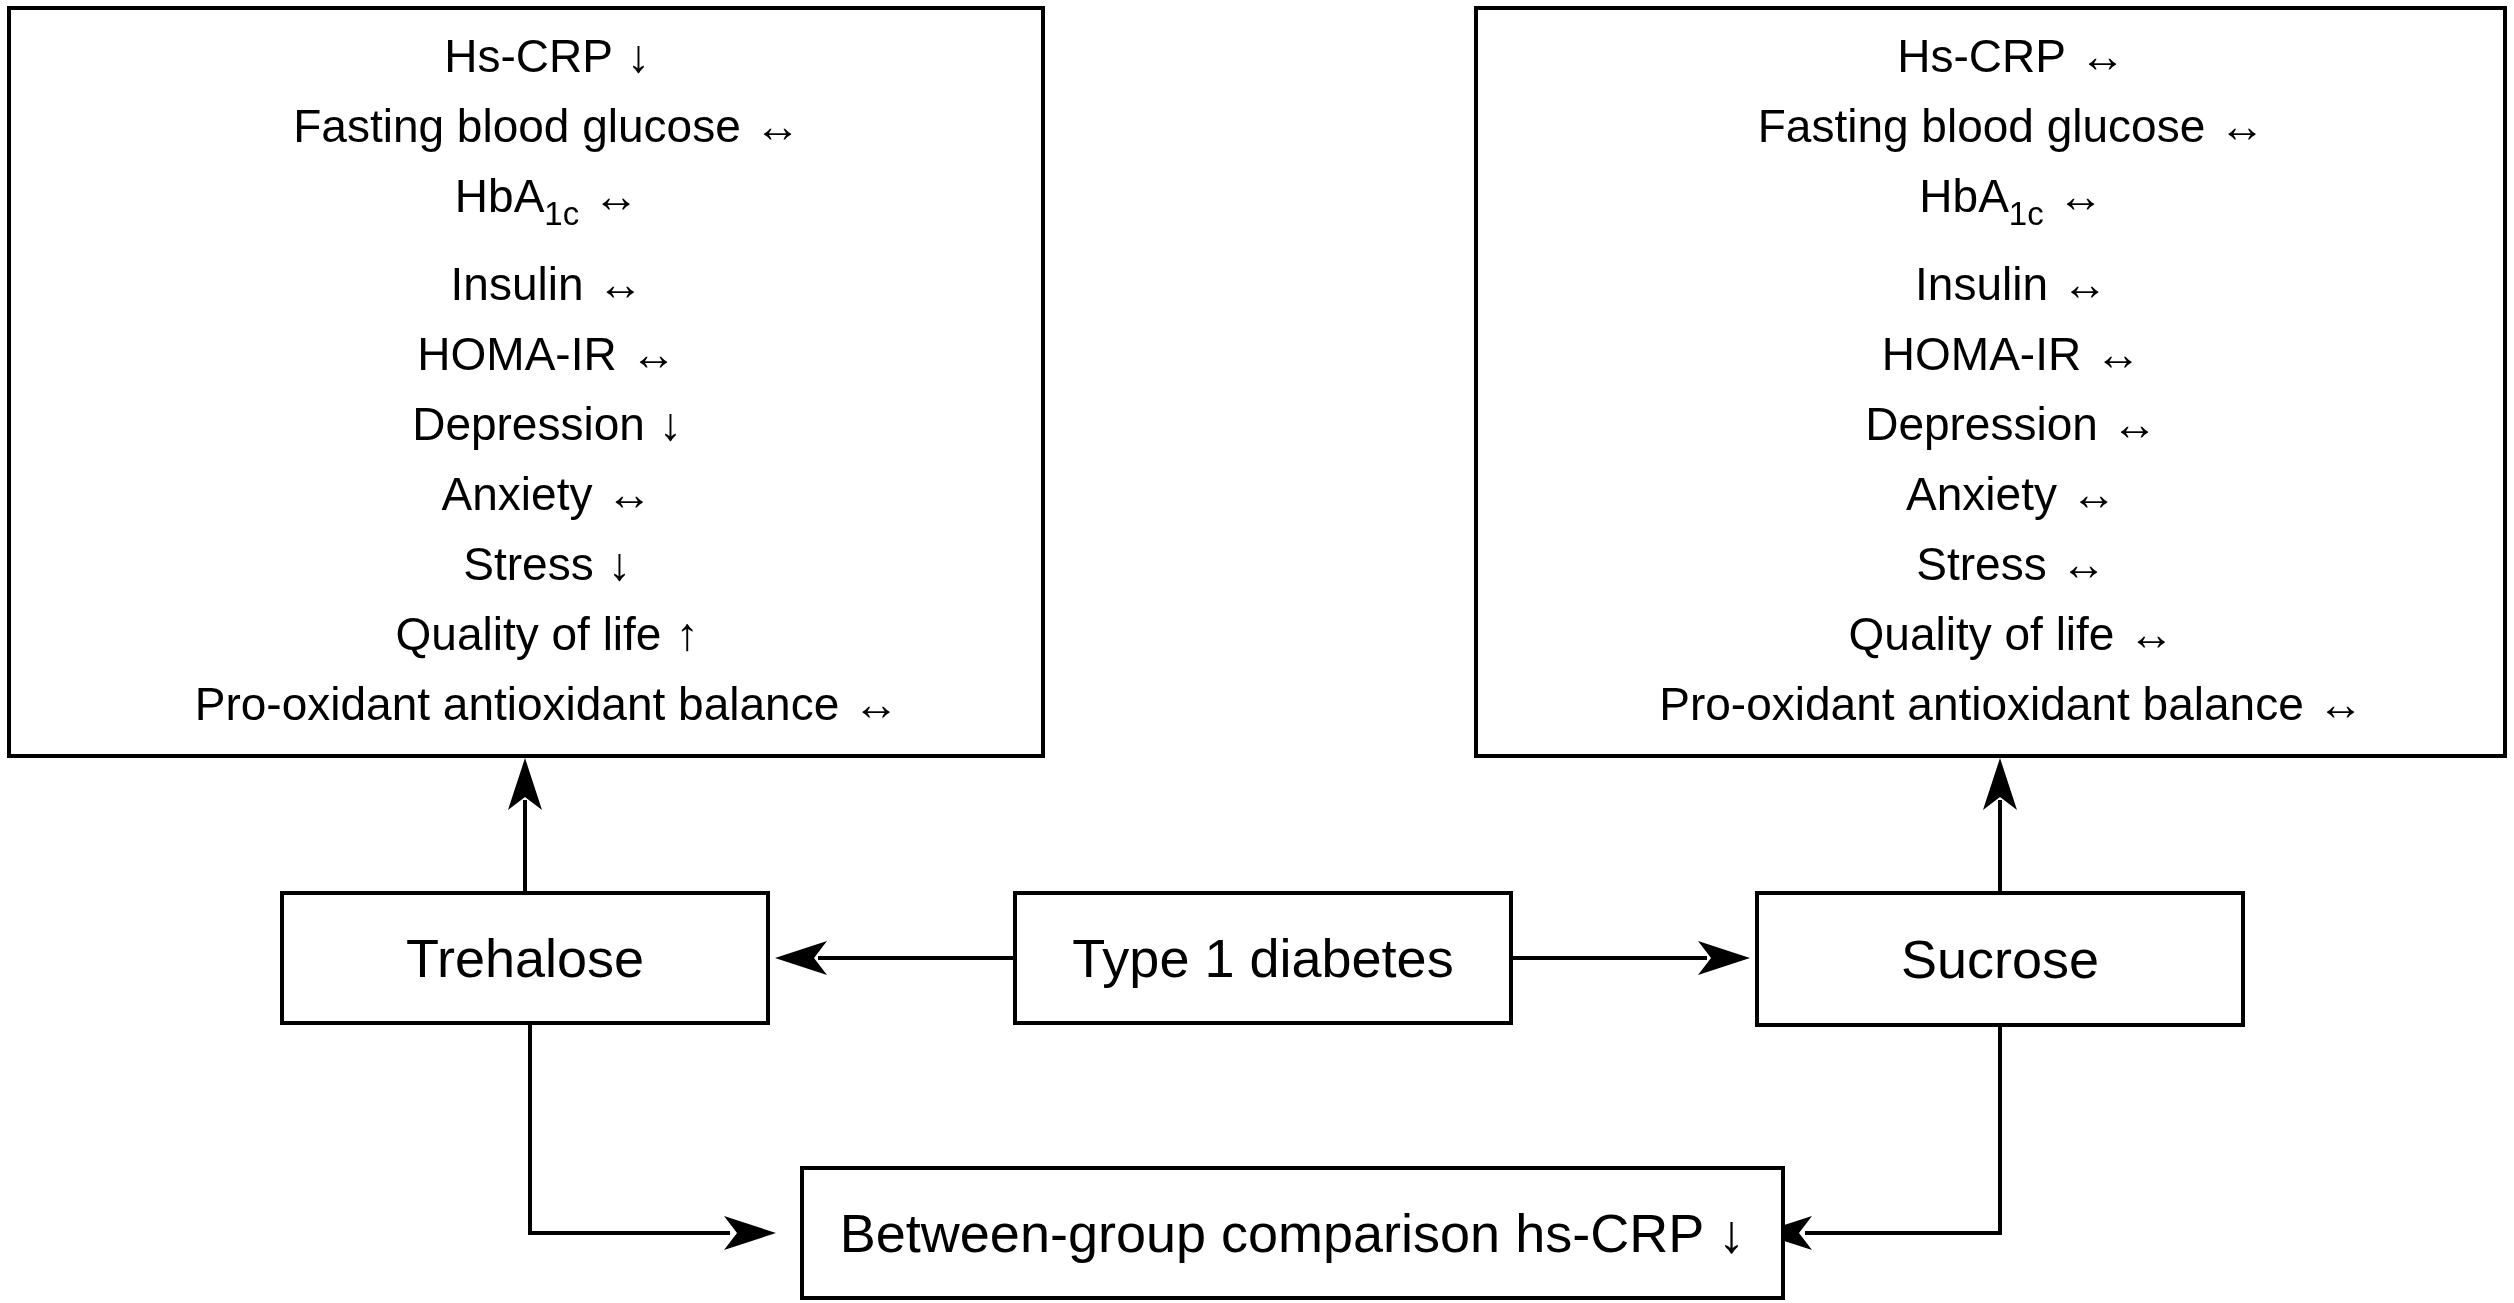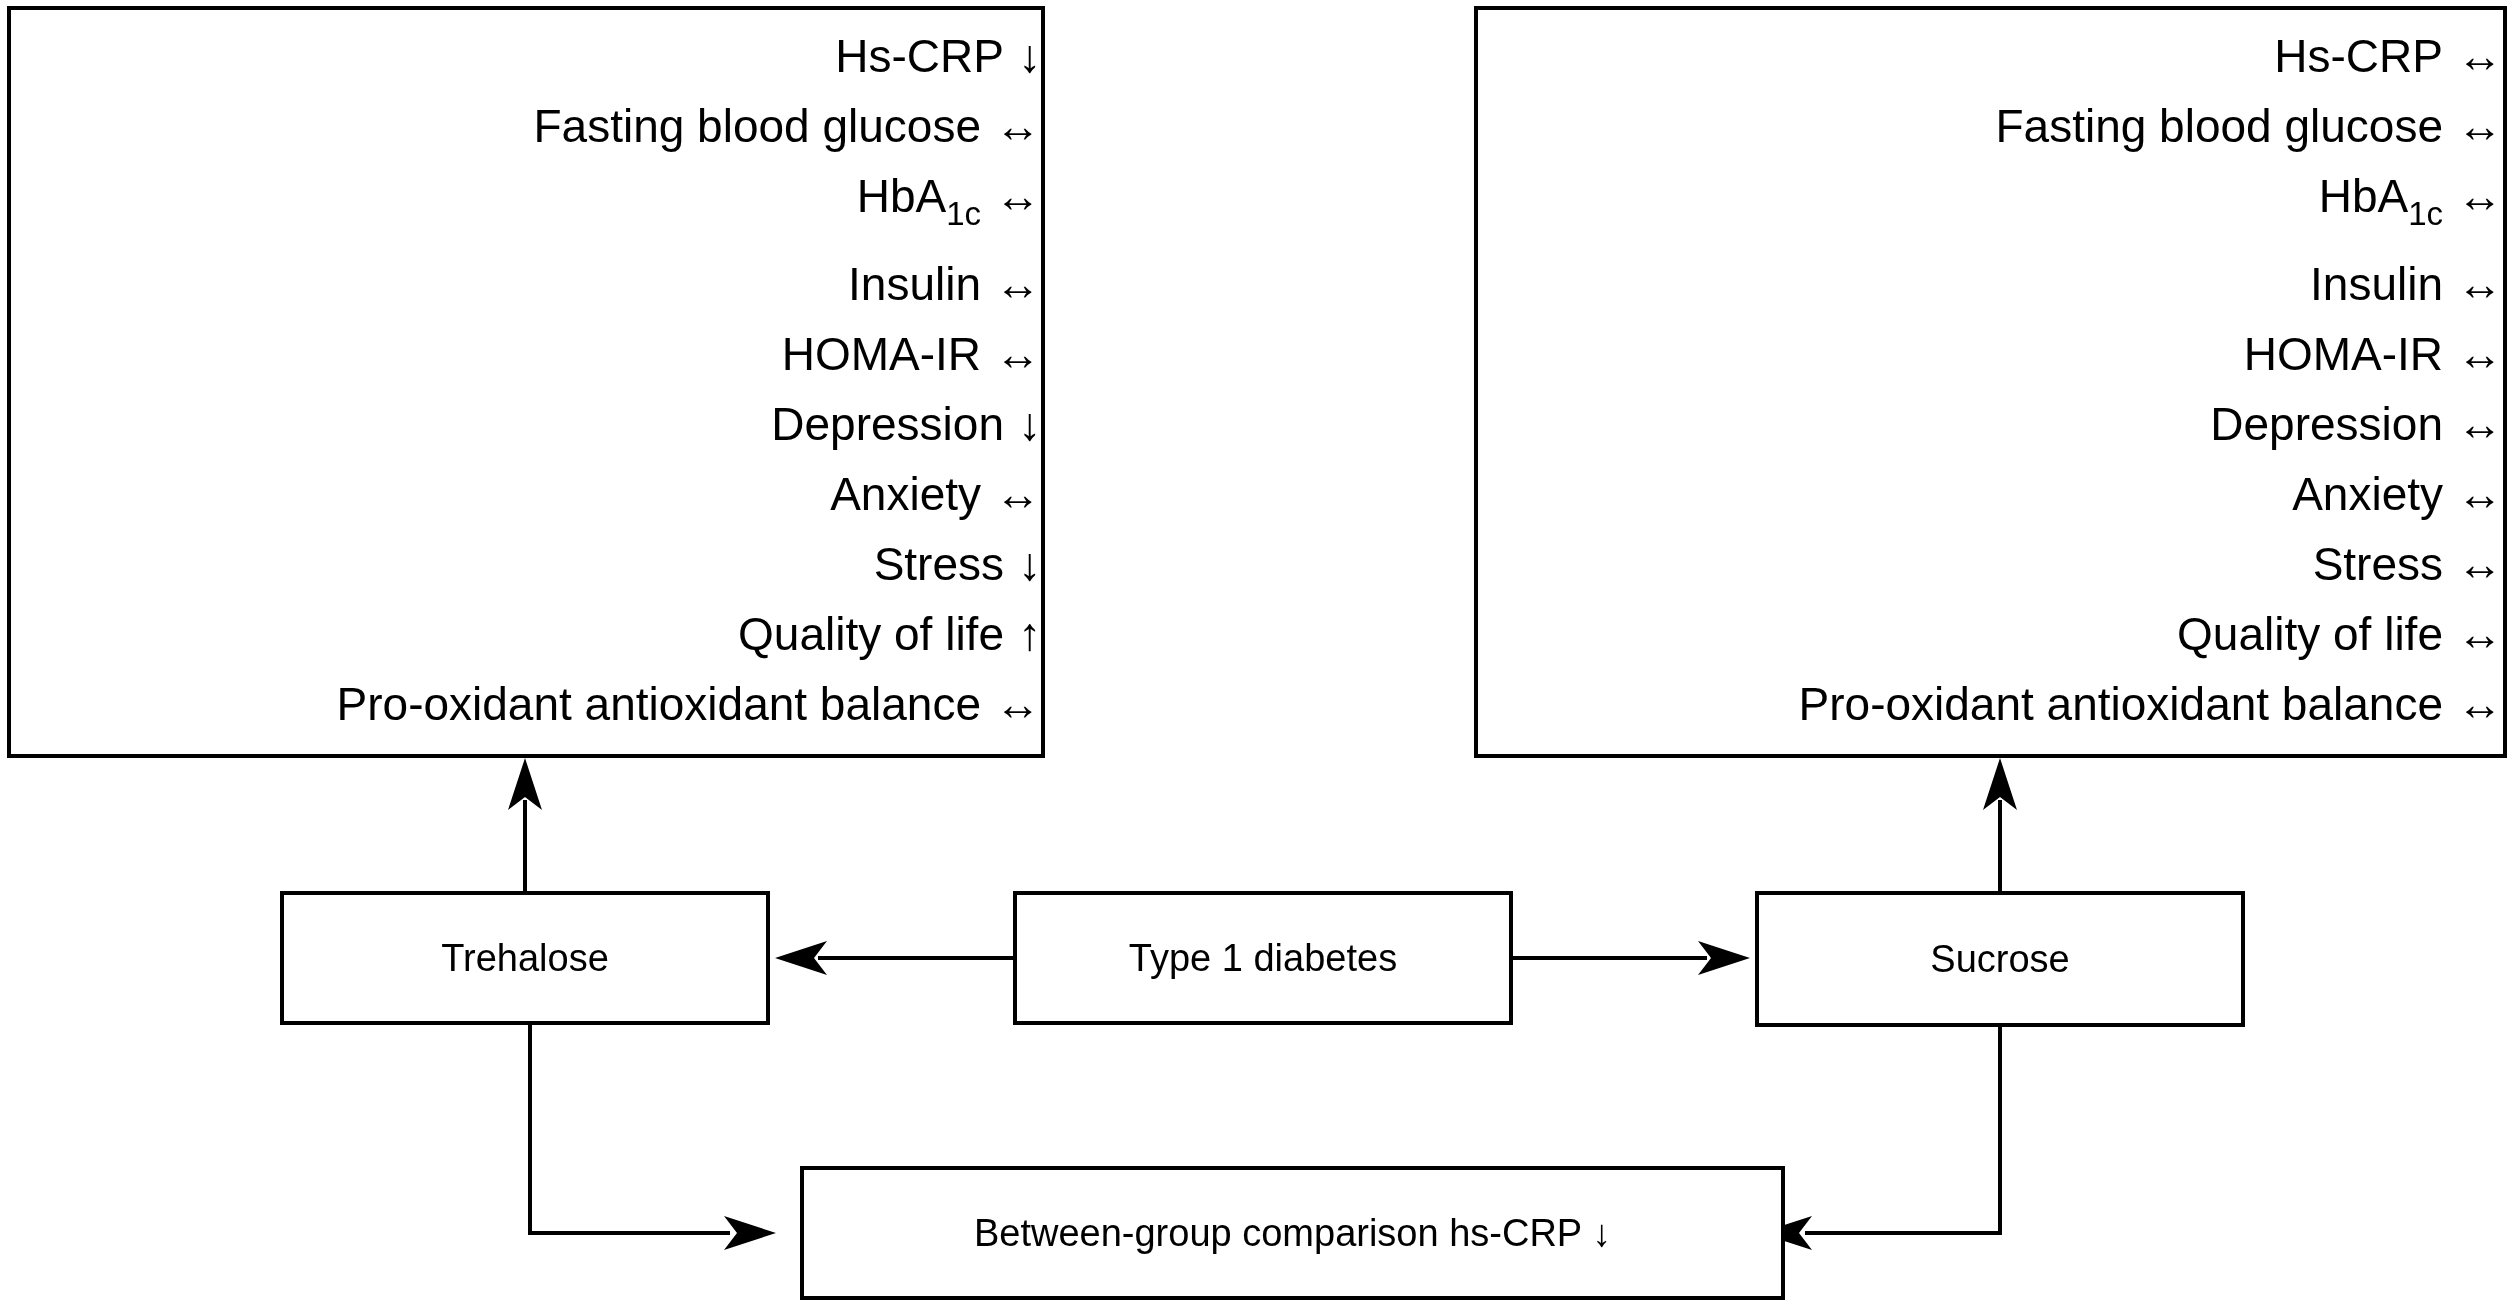--- a/index.html
+++ b/index.html
@@ -33,39 +33,39 @@
     top: 6px;
     height: 752px;
     display: flex;
     flex-direction: column;
     justify-content: center;
     padding: 10px 0 14px 0;
   }
   .outcomes.left  { left: 7px;    width: 1038px; }
   .outcomes.right { left: 1474px; width: 1033px; }
   .row {
-    text-align: right;
+    text-align: center;
     font-size: 46px;
     line-height: 70px;
     white-space: nowrap;
     padding-left: 42px;
   }
   .row .sub {
     font-size: 33px;
     vertical-align: -0.38em;
     letter-spacing: 0;
   }
   .row .arr {
     margin-left: 14px;
   }
   .node {
     display: flex;
     align-items: center;
     justify-content: center;
-    font-size: 38px;
+    font-size: 54px;
     white-space: nowrap;
     text-align: right;
   }
   .node.trehalose { left: 280px;  top: 891px;  width: 490px; height: 134px; }
   .node.type2     { left: 1013px; top: 891px;  width: 500px; height: 134px; }
   .node.sucrose   { left: 1755px; top: 891px;  width: 490px; height: 136px; }
   .node.between   { left: 800px;  top: 1166px; width: 985px; height: 134px; }
 </style>
 </head>
 <body>

